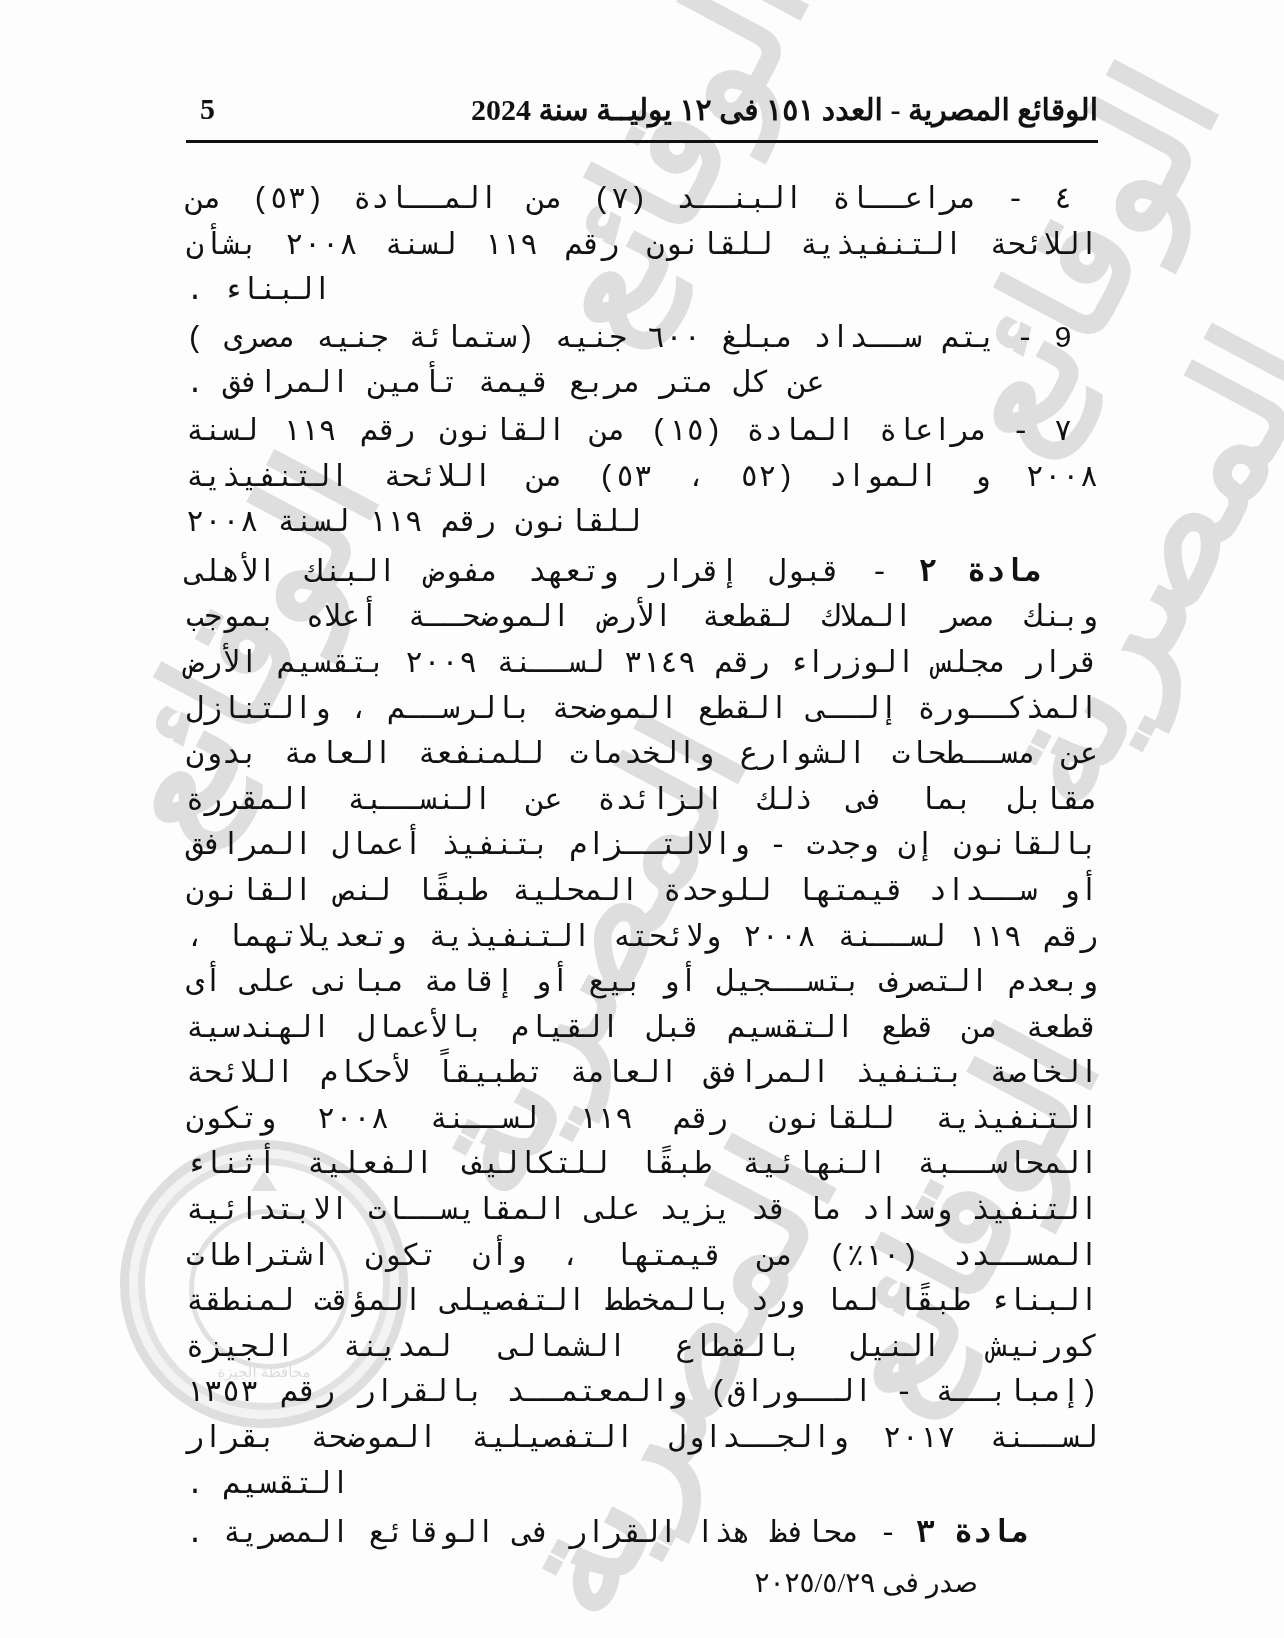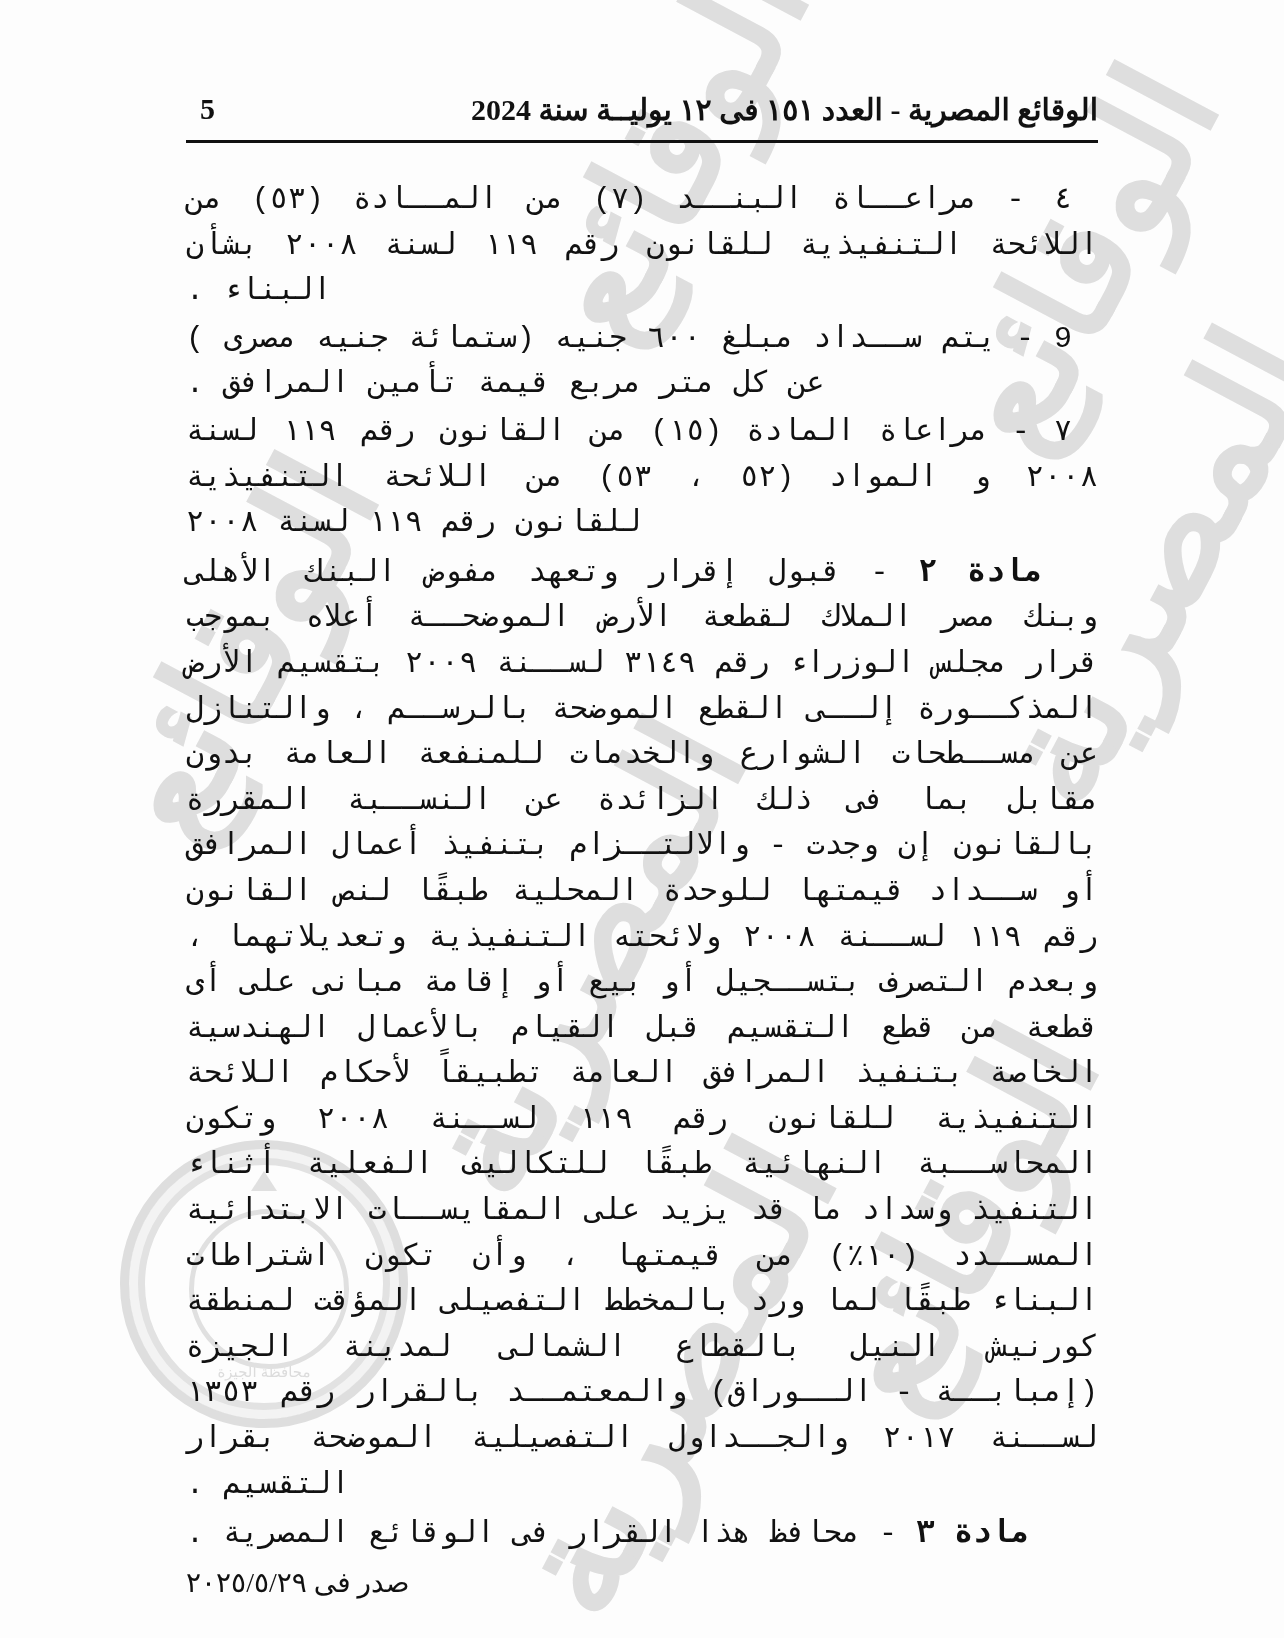--- a/index.html
+++ b/index.html
@@ -140,21 +140,21 @@
   p.article { text-indent: 56px; }
 
   .lbl-article {
     font-weight: 700;
     font-size: 31px;
   }
 
   .closing-date {
     margin: 8px 0 0 0;
     font-size: 28px;
-    text-align: left;
+    text-align: right;
     padding-right: 120px;
   }
 
   .signature-block {
     margin-top: 44px;
     text-align: center;
     padding-right: 0;
     padding-left: 560px;
   }
   .sig-role {

